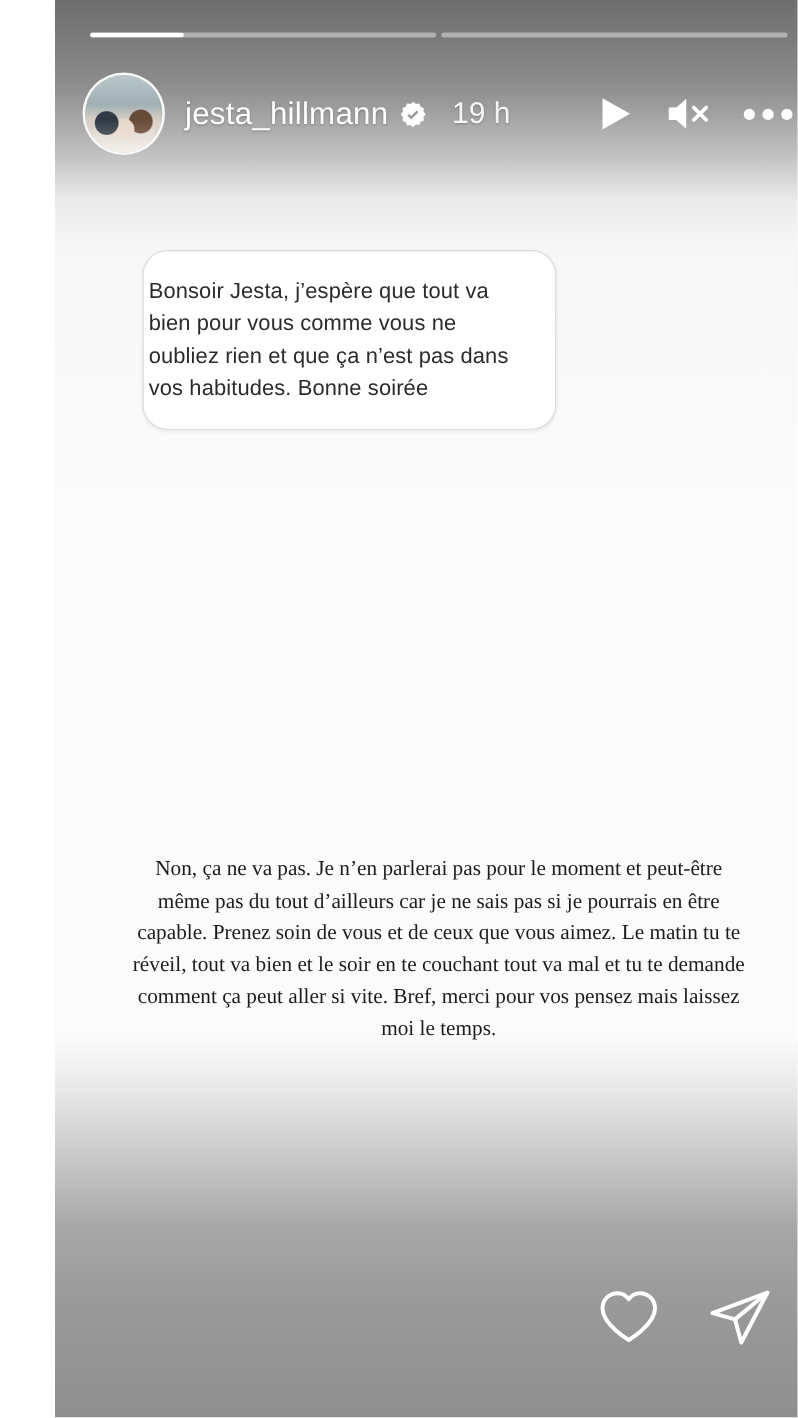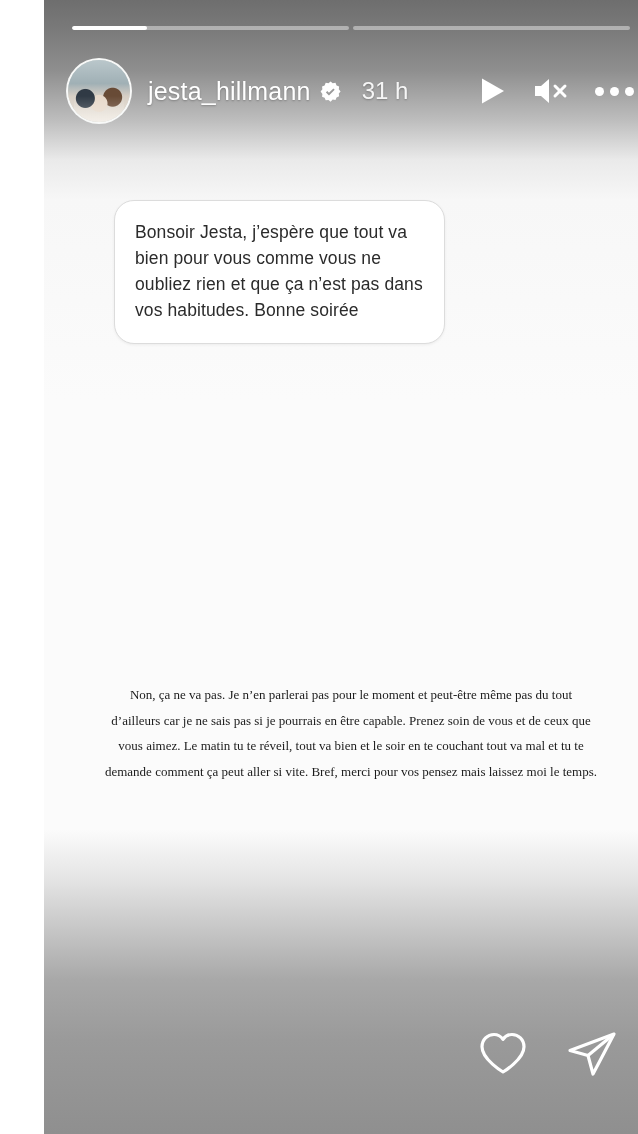--- a/index.html
+++ b/index.html
@@ -139,40 +139,40 @@
 
   
   .bubble {
     position: absolute;
     left: 70px;
     top: 200px;
     width: 331px;
     background: #ffffff;
     border: 1px solid #dcdcdc;
     border-radius: 20px;
-    padding: 18px 20px 20px 20px;
+    padding: 18px 20px 20px 4px;
     box-shadow: 0 1px 3px rgba(0,0,0,0.06);
   }
   .bubble p {
     color: #2b2b2b;
     font-size: 17.5px;
     line-height: 26px;
     letter-spacing: 0.1px;
   }
 
   
   .answer {
     position: absolute;
     left: 60px;
     right: 60px;
     top: 682px;
     text-align: center;
     font-family: "Liberation Serif", serif;
     color: #1b1b1b;
-    font-size: 13px;
+    font-size: 17px;
     line-height: 25.5px;
   }
 
   
   .footer {
     position: absolute;
     left: 28px;
     right: 28px;
     bottom: 28px;
     height: 104px;
@@ -226,21 +226,21 @@
 
     <span class="username">jesta_hillmann</span>
 
     <span class="verified">
       <svg width="23" height="23" viewBox="0 0 24 24" aria-hidden="true">
         <path fill="#ffffff" d="M12 1.6l2.4 2.0 3.1-.4 1.2 2.9 2.9 1.2-.4 3.1 2.0 2.4-2.0 2.4.4 3.1-2.9 1.2-1.2 2.9-3.1-.4L12 24.4 9.6 22.4l-3.1.4-1.2-2.9-2.9-1.2.4-3.1L.8 12.8l2.0-2.4-.4-3.1 2.9-1.2 1.2-2.9 3.1.4z" transform="scale(0.93) translate(1,0)"></path>
         <path fill="#9a9a9a" d="M10.4 16.2l-3.2-3.2 1.4-1.4 1.8 1.8 4.6-4.6 1.4 1.4z"></path>
       </svg>
     </span>
 
-    <span class="timestamp">31 h</span>
+    <span class="timestamp">19 h</span>
 
     <div class="header-actions">
       <span class="icon-btn">
         <svg width="28" height="30" viewBox="0 0 28 30" aria-hidden="true">
           <path fill="#ffffff" d="M3 2.5 L25 15 L3 27.5 Z"></path>
         </svg>
       </span>
 
       <span class="icon-btn">
         <svg width="36" height="30" viewBox="0 0 36 30" aria-hidden="true">

